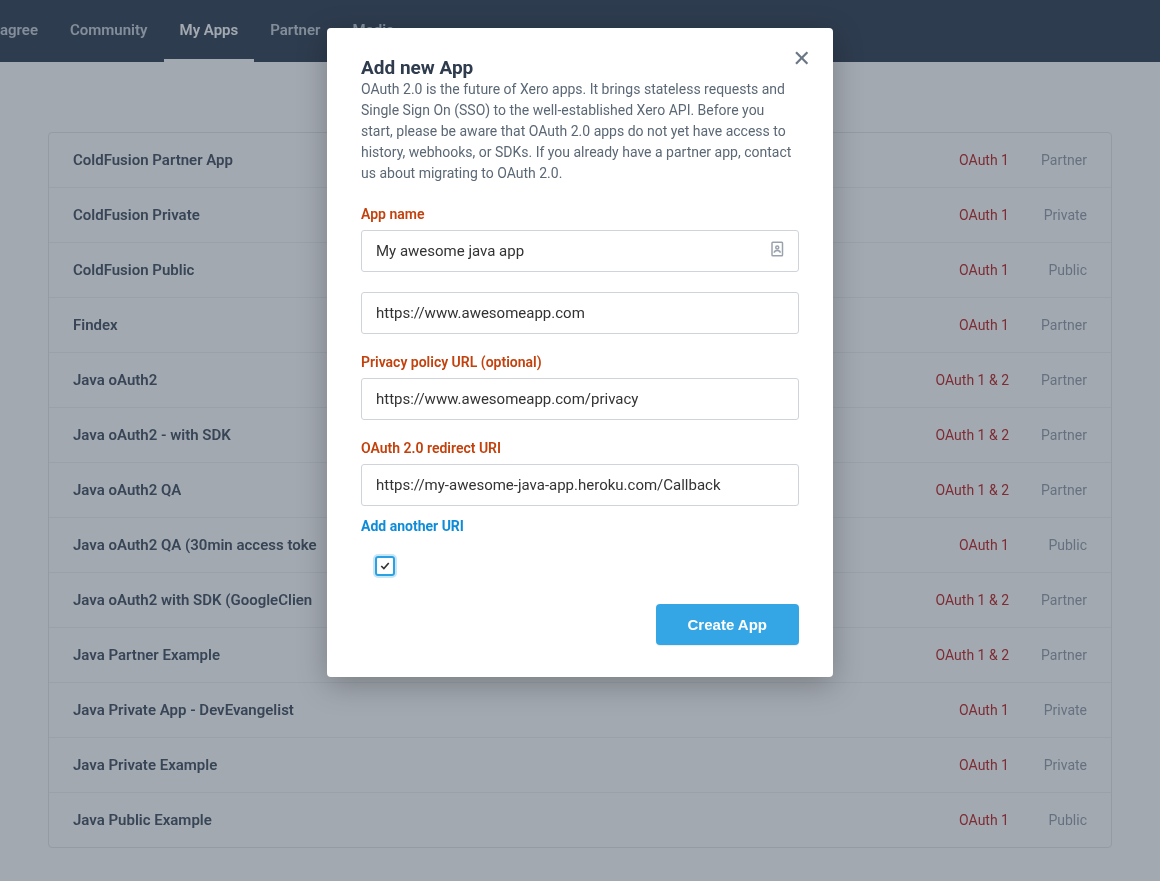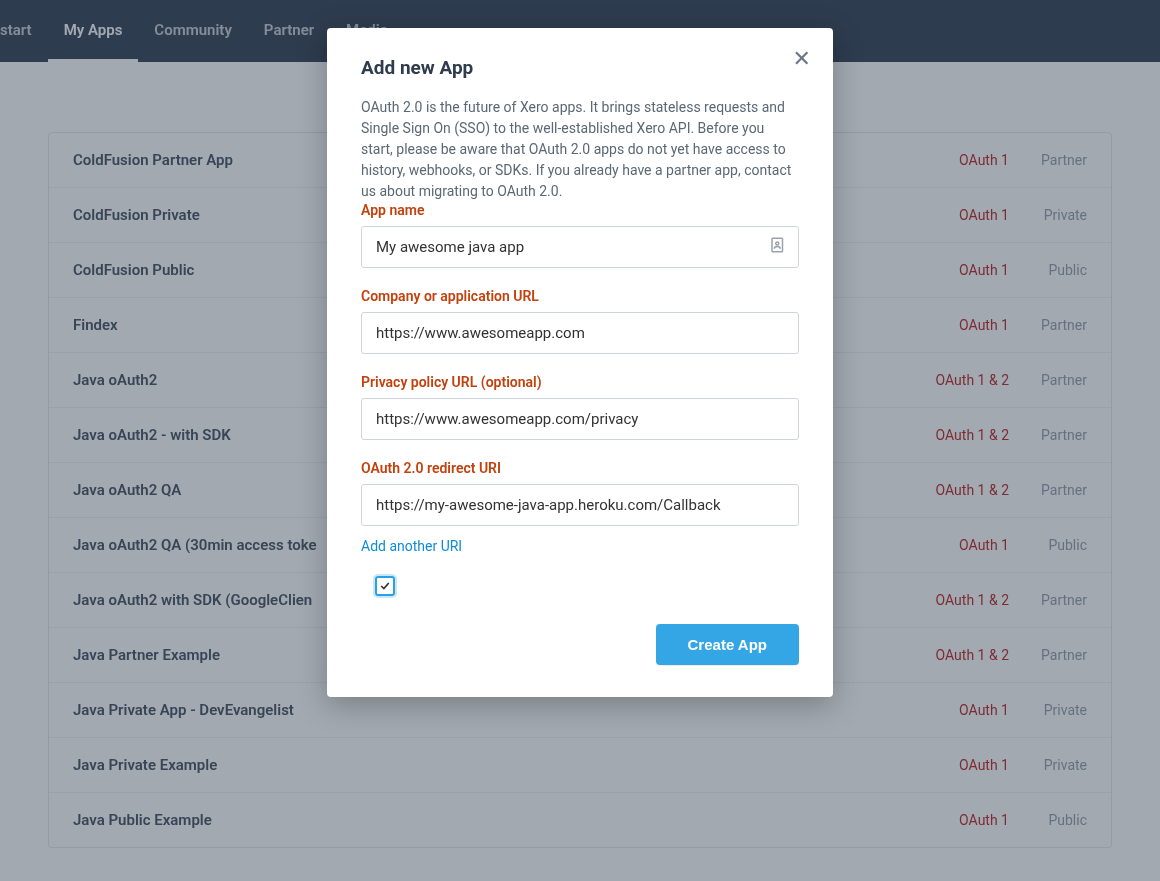--- a/index.html
+++ b/index.html
@@ -103,26 +103,26 @@
       top: 20px;
       font-size: 22px;
       color: #6b7785;
       cursor: pointer;
       line-height: 1;
     }
     .modal-title {
       font-size: 19px;
       font-weight: 700;
       color: #2f3c4d;
-      margin-bottom: 18px;
     }
     .modal-desc {
       color: #5b6875;
       font-size: 14px;
       line-height: 1.5;
+      margin-bottom: 22px;
     }
     .field-label {
       font-weight: 600;
       color: #c2410c;
       font-size: 14px;
       margin-bottom: 8px;
       display: block;
     }
     .text-input {
       width: 100%;
@@ -145,20 +145,21 @@
       height: 18px;
       color: #9aa3ad;
     }
     .add-link {
       color: #0f8cd8;
       font-size: 14px;
       cursor: pointer;
       display: inline-block;
       margin-top: -6px;
       margin-bottom: 22px;
+      font-weight: bold;
     }
     .check-row {
       display: flex;
       align-items: flex-start;
       gap: 10px;
       margin-left: 14px;
       margin-bottom: 28px;
     }
     .check-box {
       width: 20px;
@@ -199,27 +200,27 @@
       font-weight: 600;
       cursor: pointer;
       box-shadow: 0 1px 1px rgba(0,0,0,0.08);
     }
   </style>
 </head>
 <body>
 
 <div class="topnav">
   <div class="nav-item partial-left">
-      <span>start</span>
+      <span>agree</span>
+    </div>
+  <div class="nav-item">
+      <span>Community</span>
     </div>
   <div class="nav-item active">
       <span>My Apps</span>
-    </div>
-  <div class="nav-item">
-      <span>Community</span>
     </div>
   <div class="nav-item">
       <span>Partner</span>
     </div>
   <div class="nav-item">
       <span>Media</span>
     </div>
 </div>
 
 <div class="page-bg"></div>
@@ -306,21 +307,20 @@
             <rect x="4" y="3" width="14" height="18" rx="1"></rect>
             <line x1="20" y1="6" x2="20" y2="6"></line>
             <line x1="20" y1="12" x2="20" y2="12"></line>
             <line x1="20" y1="18" x2="20" y2="18"></line>
             <circle cx="11" cy="10" r="2"></circle>
             <path d="M7 17c0-2 2-3 4-3s4 1 4 3"></path>
           </svg>
       </span>
     </div>
 
-    <label class="field-label">Company or application URL</label>
     <input class="text-input" type="text" value="https://www.awesomeapp.com" style="">
 
     <label class="field-label">Privacy policy URL (optional)</label>
     <input class="text-input" type="text" value="https://www.awesomeapp.com/privacy" style="">
 
     <label class="field-label">OAuth 2.0 redirect URI</label>
     <input class="text-input" type="text" style="margin-bottom: 10px;" value="https://my-awesome-java-app.heroku.com/Callback">
     <div class="add-link">Add another URI</div>
 
     <div class="check-row">

